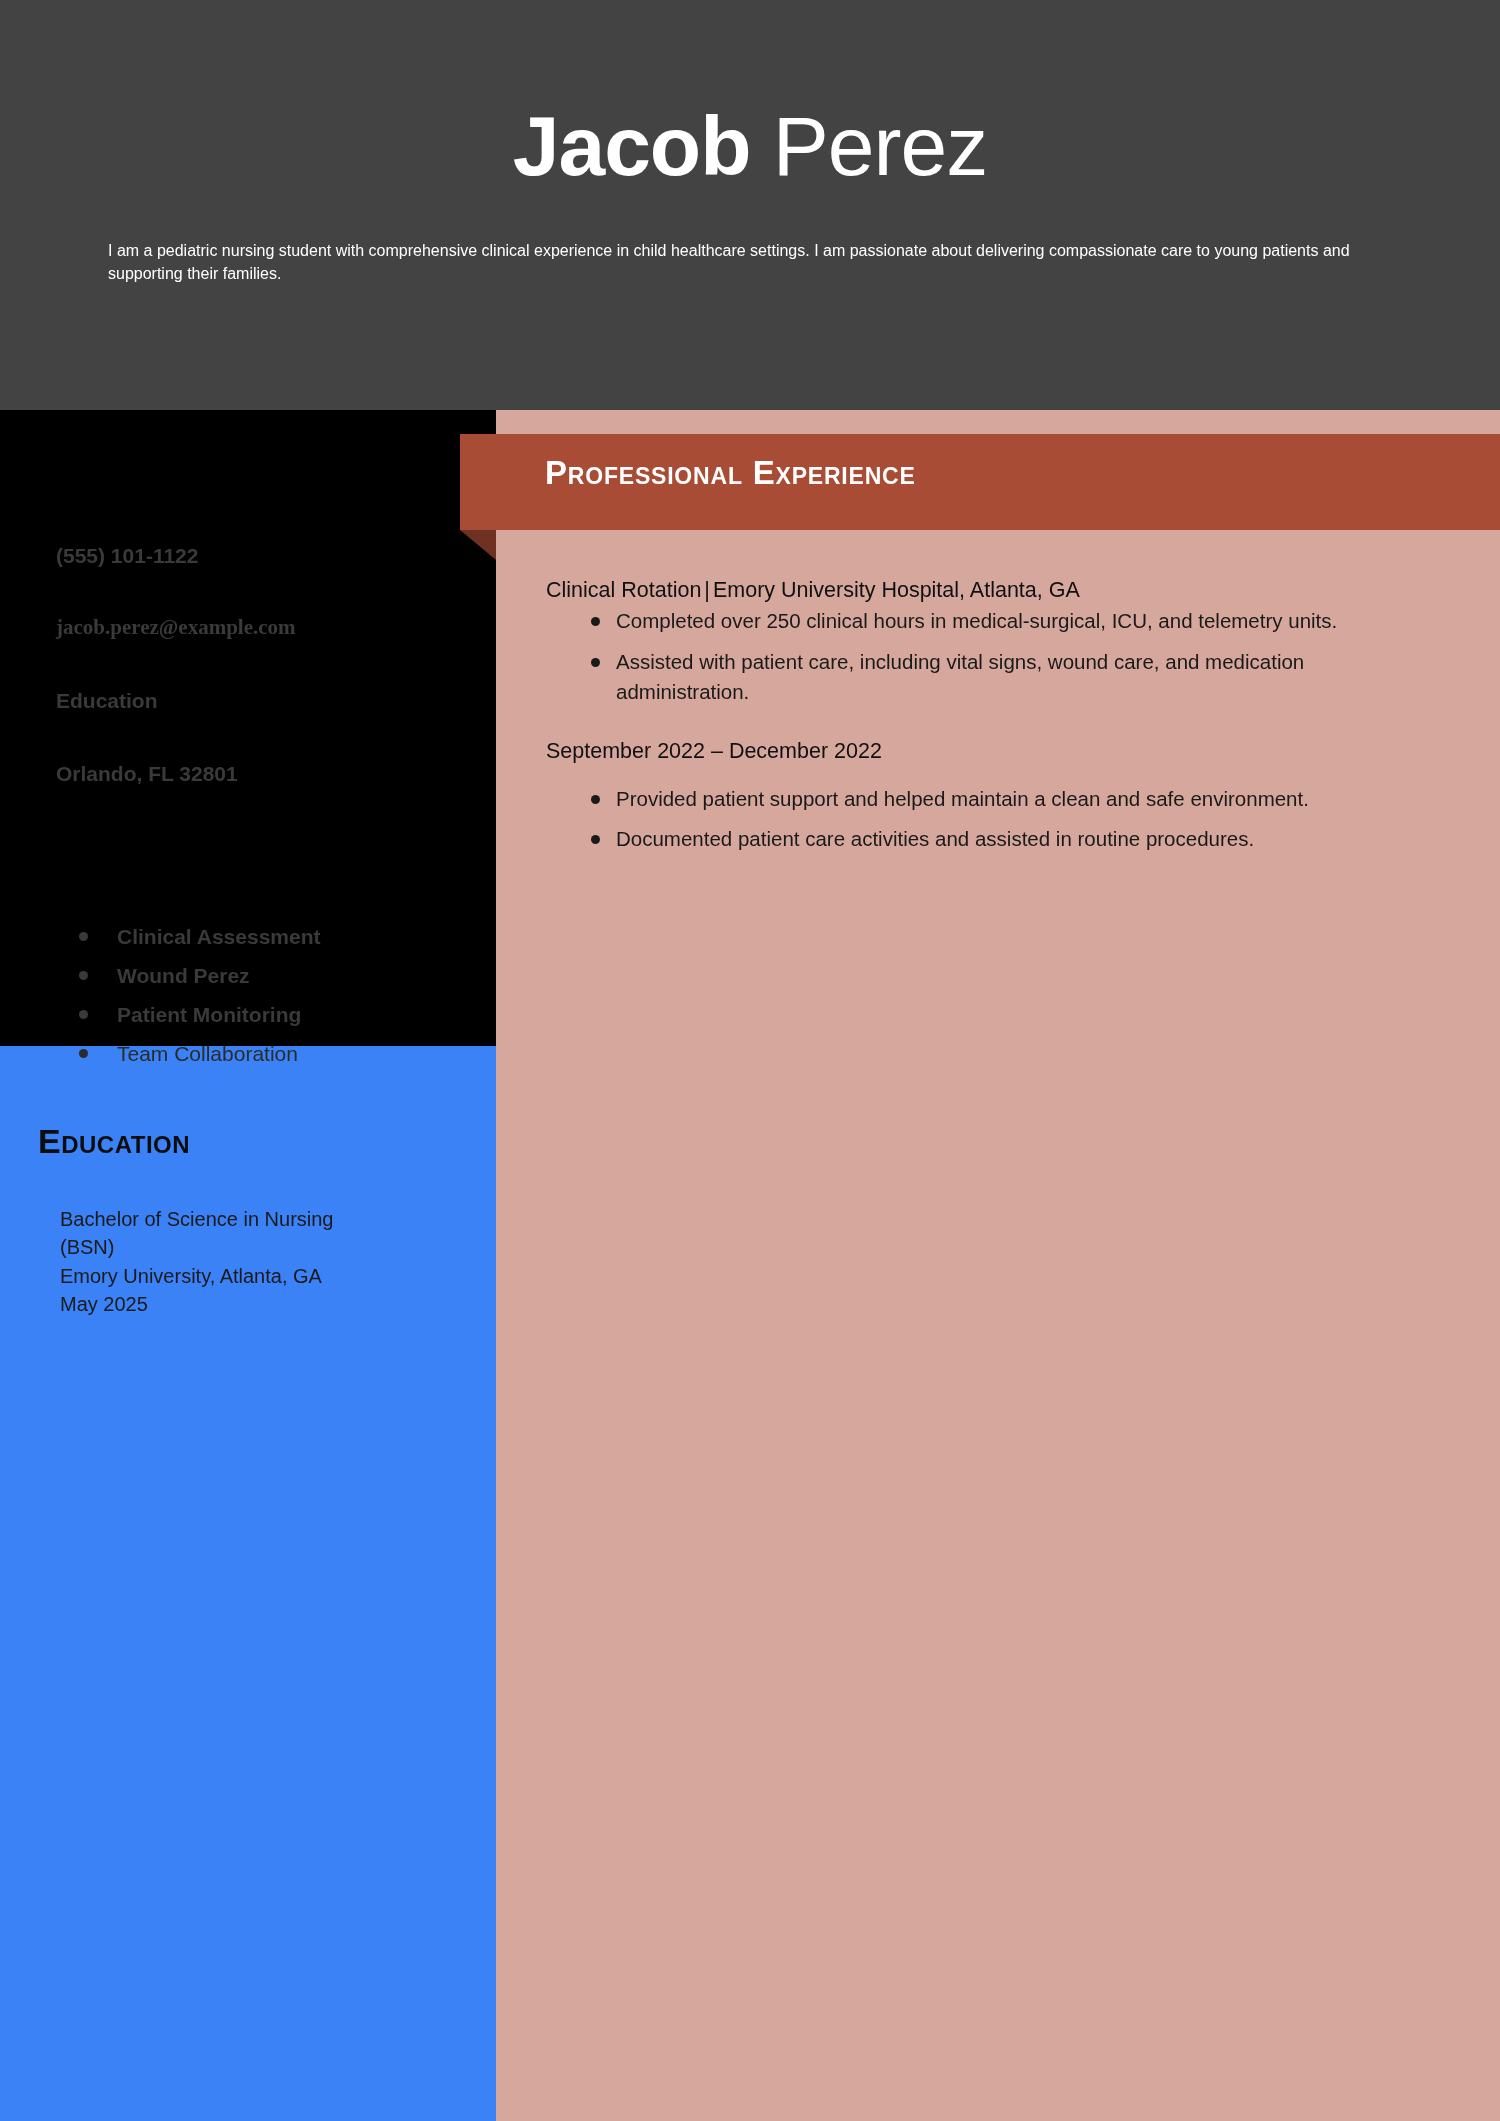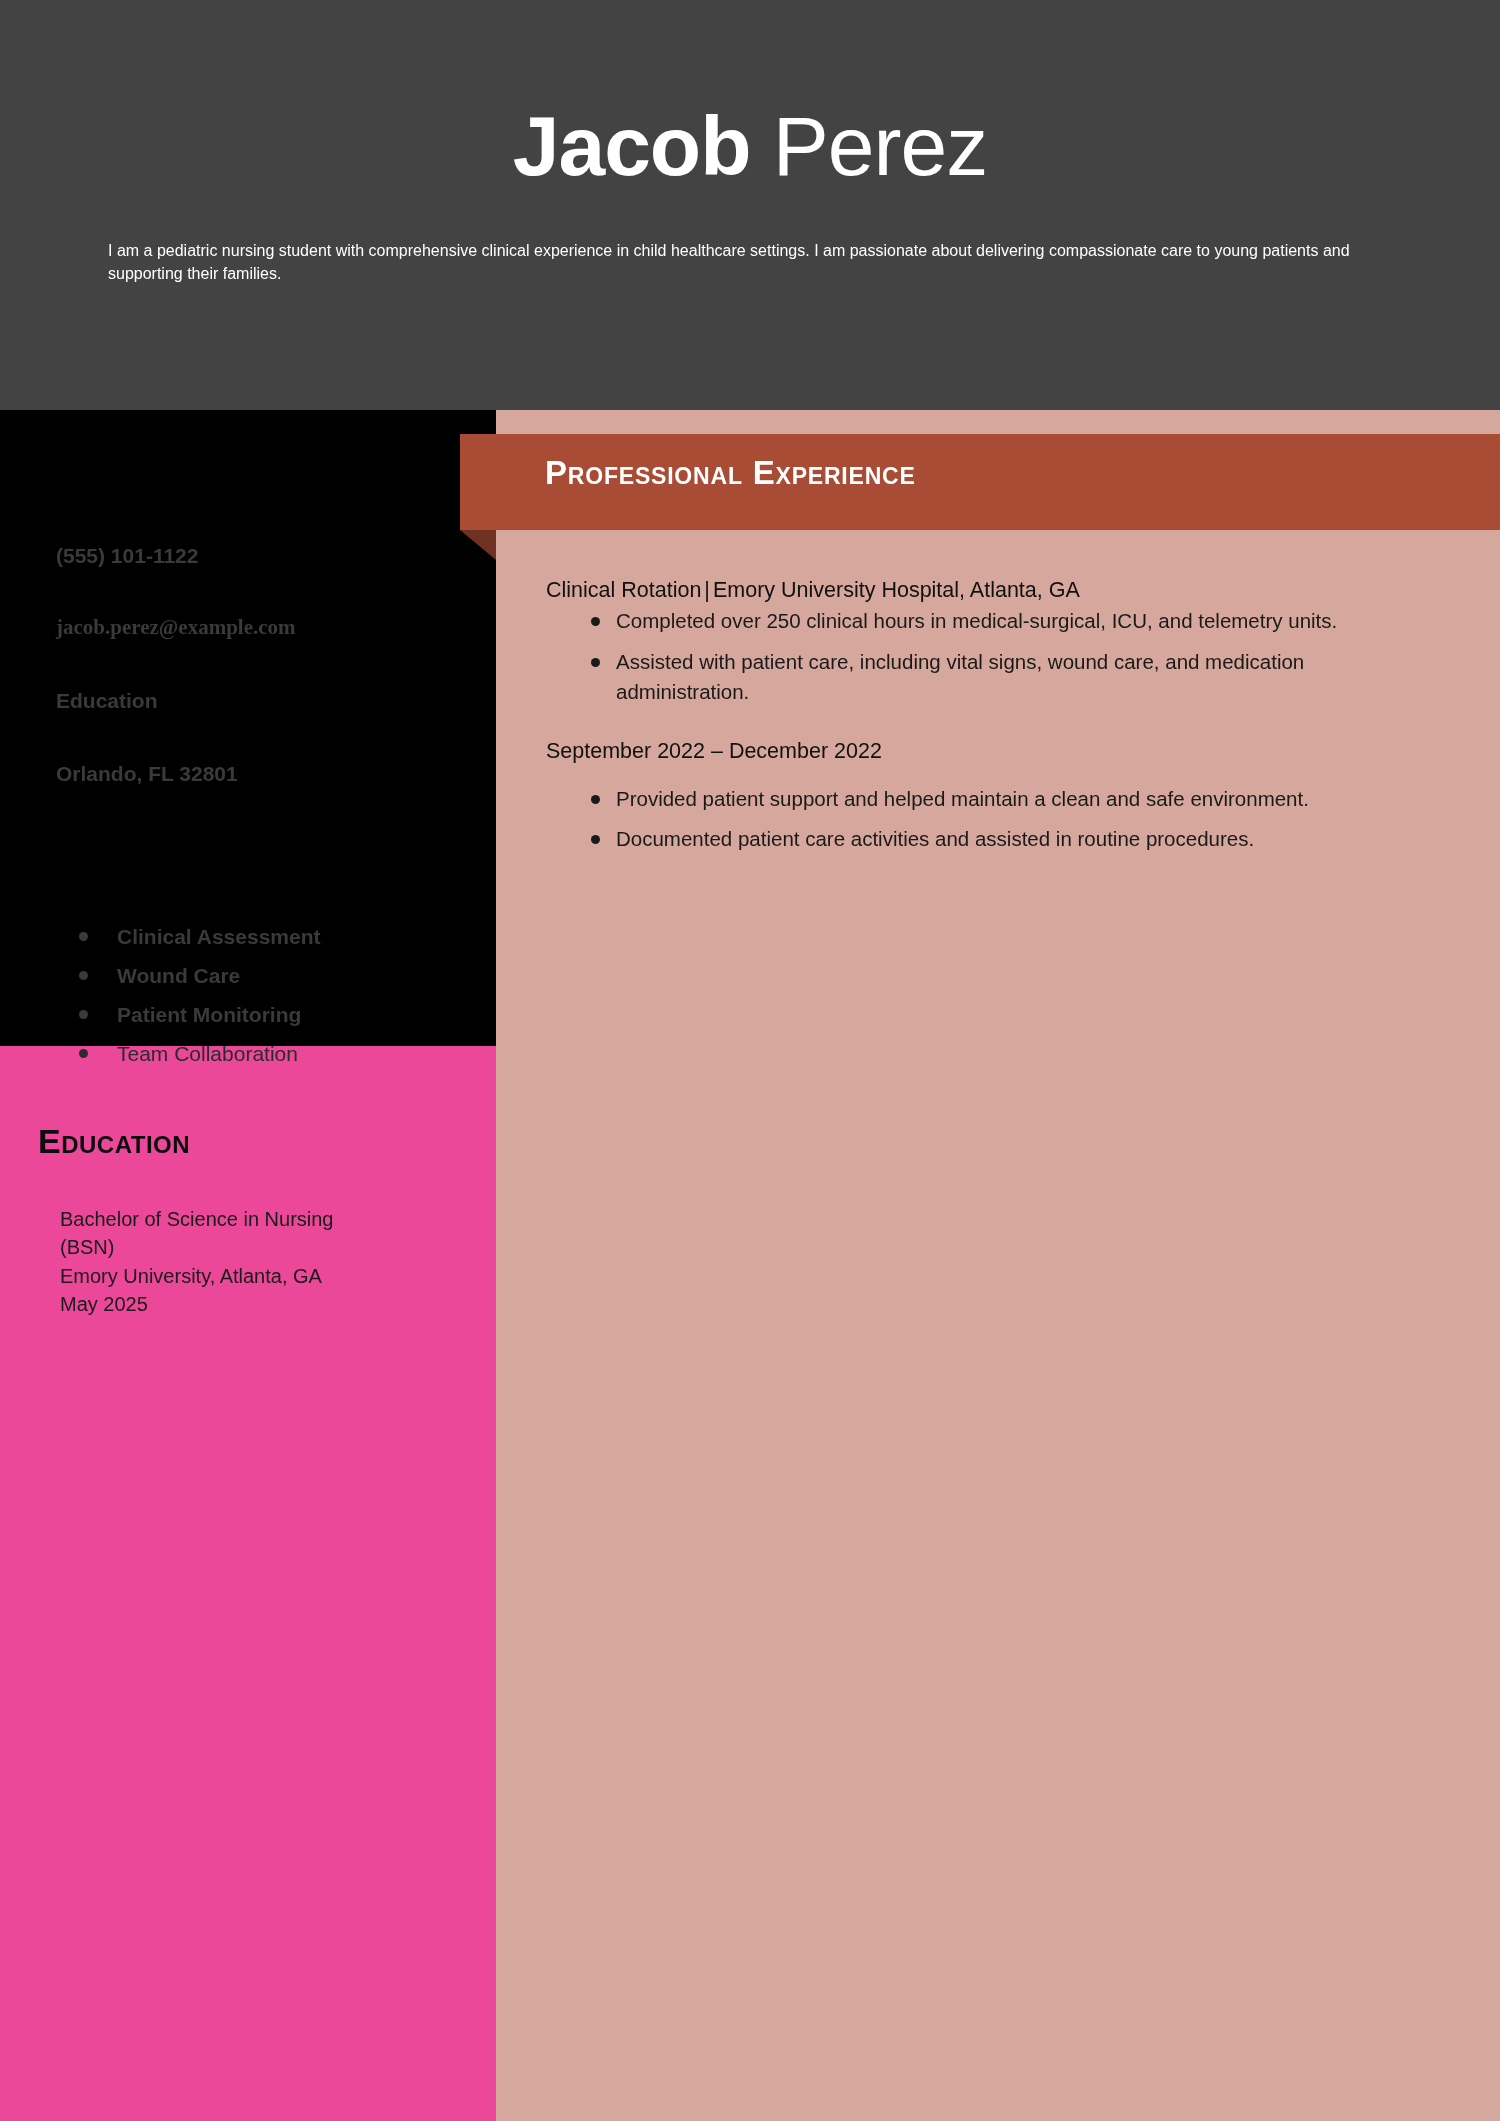--- a/index.html
+++ b/index.html
@@ -10,21 +10,21 @@
     width: 1500px;
     height: 2121px;
     background: #ffffff;
     font-family: "Liberation Sans", sans-serif;
     overflow: hidden;
   }
   .page {
     position: relative;
     width: 1500px;
     height: 2121px;
-    background: #ec4899;
+    background: #3b82f6;
     overflow: hidden;
   }
 
   
   .header-band {
     position: absolute;
     left: 0;
     top: 0;
     width: 1500px;
     height: 410px;
@@ -262,21 +262,21 @@
     <div class="contact-item c4">Orlando, FL 32801</div>
   </div>
 
   <ul class="skills-list">
     <li class="skill-item">
       <span class="bullet"></span>
       <span>Clinical Assessment</span>
     </li>
     <li class="skill-item">
       <span class="bullet"></span>
-      <span>Wound Care</span>
+      <span>Wound Perez</span>
     </li>
     <li class="skill-item">
       <span class="bullet"></span>
       <span>Patient Monitoring</span>
     </li>
     <li class="skill-item on-white">
       <span class="bullet"></span>
       <span>Team Collaboration</span>
     </li>
   </ul>

